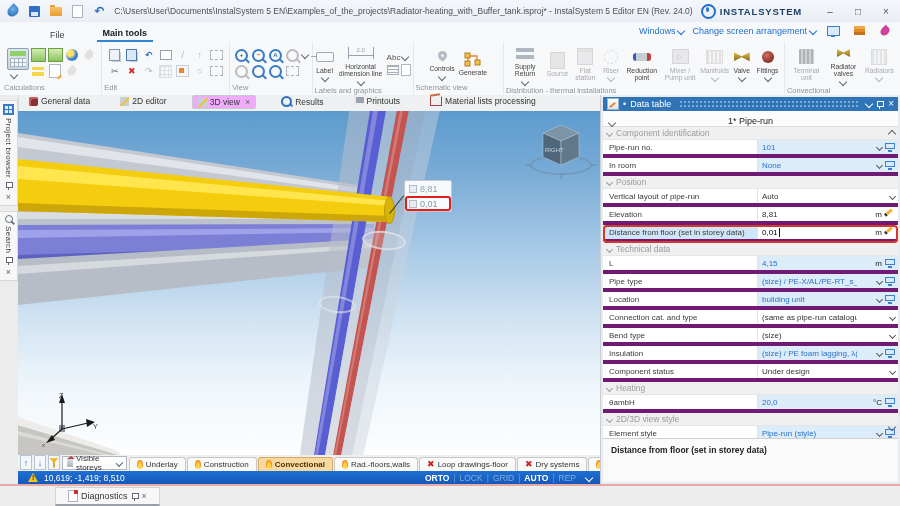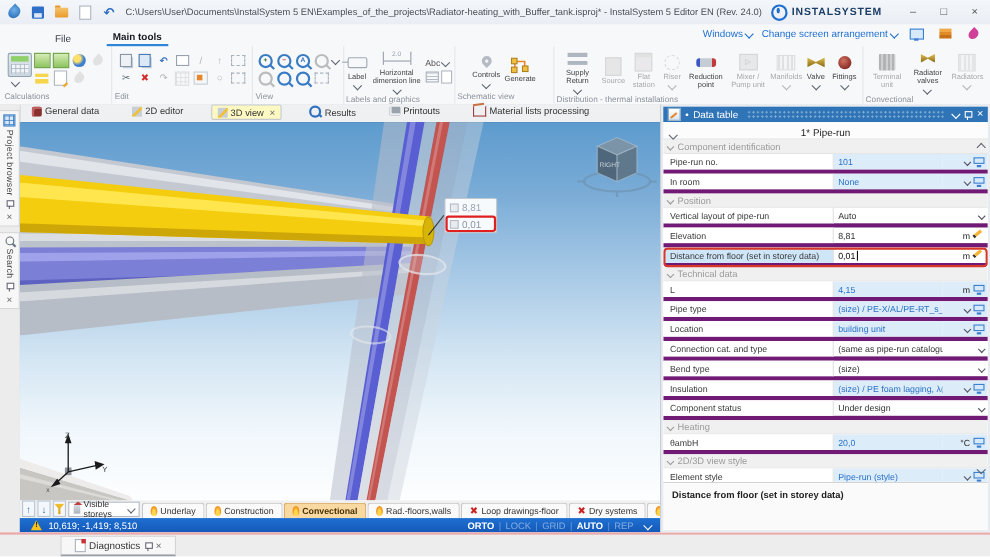--- a/index.html
+++ b/index.html
@@ -90,21 +90,21 @@
   .ic-man{width:15px;height:12px;background:repeating-linear-gradient(90deg,#c0c6ce 0 2px,#eef0f3 2px 4px);border:1px solid #b8bec6}
   .ic-valve{width:16px;height:9px;background:linear-gradient(#e0c050,#8a6a14);clip-path:polygon(0 0,50% 45%,100% 0,100% 100%,50% 55%,0 100%)}
   .ic-fit{width:12px;height:12px;border-radius:50%;background:radial-gradient(circle at 40% 35%,#d07060,#8a2f28 70%)}
   .ic-term{width:15px;height:15px;background:repeating-linear-gradient(90deg,#5a6168 0 2px,#9aa1a8 2px 4px);border-radius:1px}
   .ic-rv{width:13px;height:8px;background:linear-gradient(#e0c050,#8a6a14);clip-path:polygon(0 0,50% 45%,100% 0,100% 100%,50% 55%,0 100%)}
   .ic-rad{width:14px;height:14px;background:repeating-linear-gradient(90deg,#c8cdd2 0 2px,#eceef1 2px 4px);border:1px solid #b8bdc2}
   #ribbon-collapse{position:absolute;right:8px;top:78px}
   
   #docktabs{left:18px;top:95px;width:582px;height:16px;background:#eef0f2;display:flex;align-items:flex-start;gap:20px;padding-left:6px;border-bottom:5px solid #0f172a}
   .dtabi{display:flex;align-items:center;gap:3px;font-size:8.5px;color:#333;padding:1px 5px;white-space:nowrap}
-  .dtabi.active{background:#fef9c3;border:1px solid #c6cacf;border-radius:2px}
+  .dtabi.active{background:#f0abfc;border:1px solid #c6cacf;border-radius:2px}
   .ti-gd{width:9px;height:9px;background:#8a2f2f;border-radius:2px;box-shadow:inset 2px 2px 0 #c06060}
   .ti-ed{width:9px;height:9px;background:linear-gradient(135deg,#c8ced5 0 45%,#f0c040 45% 65%,#c8ced5 65%)}
   .ti-res{width:7px;height:7px;border:2px solid #2f6fc0;border-radius:50%;position:relative}
   .ti-res::after{content:"";position:absolute;width:4px;height:2px;background:#2f6fc0;right:-3px;bottom:-1px;transform:rotate(45deg)}
   .ti-pr{width:10px;height:8px;background:#9aa2ac;border-radius:1px;box-shadow:inset 2px -2px 0 #e8ecf0}
   .ti-cart{width:10px;height:8px;border:1px solid #a04040;border-top-color:transparent;position:relative}
   .ti-cart::before{content:"";position:absolute;left:-1px;top:-3px;width:10px;height:2px;background:#c87040;transform:rotate(-8deg)}
   .tabx{color:#666;font-size:9px;margin-left:2px}
   
   #leftdock{left:0;top:95px;width:18px;height:390px;background:#ececec;border-right:1px solid #dcdcdc}

